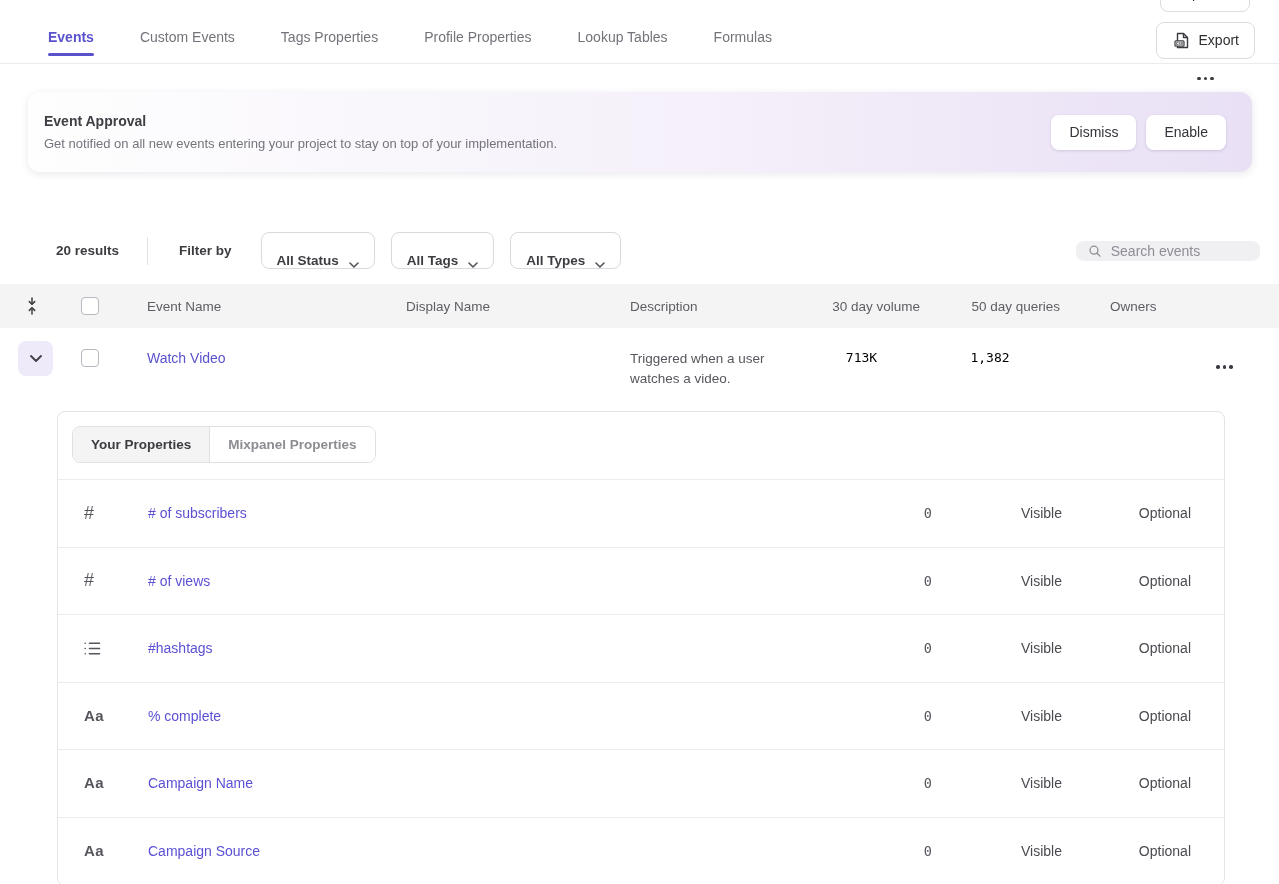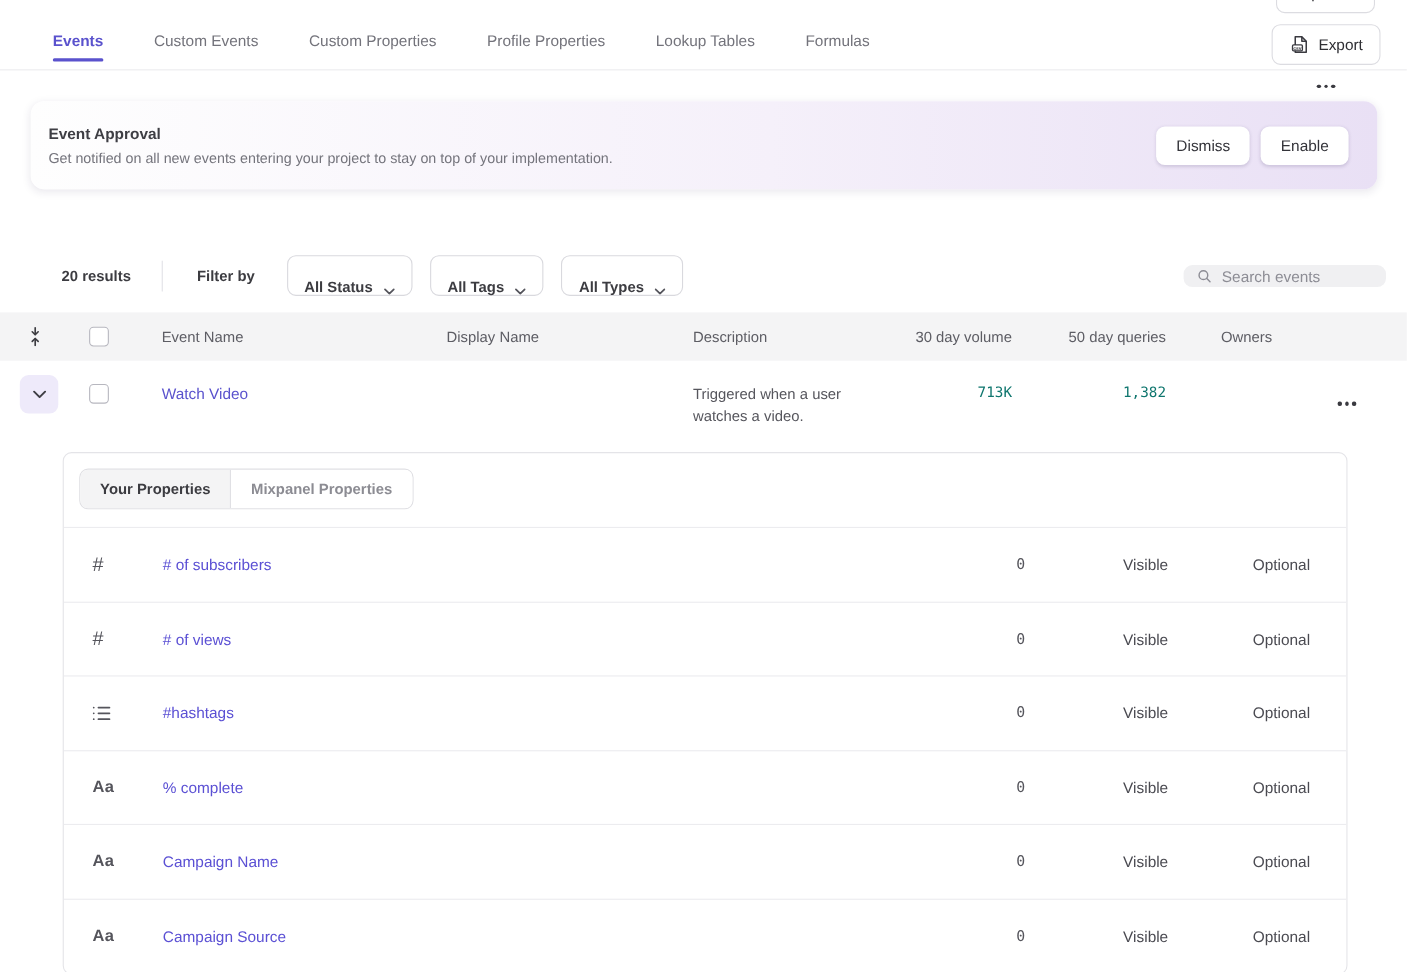--- a/index.html
+++ b/index.html
@@ -59,22 +59,22 @@
   .owners-h { padding-left:50px; }
   .checkbox { width:18px; height:18px; border:1.5px solid #b7b7bf; border-radius:4px;
     background:#fff; margin-left:17px; cursor:pointer; }
   .collapse-cell { display:flex; justify-content:center; }
   .event-row { padding-top:13px; height:83px; align-items:start; background:#fff; }
   .expand-btn { width:35px; height:35px; margin-left:18px; border:none; border-radius:8px;
     background:#eeeafa; display:flex; align-items:center; justify-content:center; cursor:pointer; }
   .event-link { font-size:14px; color:#5a52cd; padding-left:17px; padding-top:9px; cursor:pointer; }
   .desc { font-size:13.5px; color:#56565d; padding-left:17px; padding-top:8px; line-height:19.5px;
     padding-right:26px; }
-  .numval { font-family:"DejaVu Sans Mono", monospace; font-size:13px; color:#0f766e;
-    text-align:right; padding-top:9px; }
+  .numval { font-family:"DejaVu Sans Mono", monospace; font-size:13px; color:#000000;
+    text-align:center; padding-top:9px; }
   .row-dots { display:flex; justify-content:center; padding-top:16px; }
 
   
   .props-card { margin:0 54px 0 57px; border:1px solid #e4e4e8; border-radius:8px;
     background:#fff; overflow:hidden; }
   .props-tabbar { padding:14px 14px 16px 14px; border-bottom:1px solid #ececef; }
   .seg { display:inline-flex; border:1px solid #e0e0e4; border-radius:8px; overflow:hidden; }
   .seg-item { padding:10px 18px; font-size:13.5px; font-weight:bold; background:#fff;
     color:#8c8c93; cursor:pointer; }
   .seg-item.active { background:#f4f4f5; color:#3c3c41; border-right:1px solid #e0e0e4; }
@@ -96,21 +96,21 @@
   <div class="tabs">
     <div class="tab active">
       <span>Events</span>
       <div class="underline"></div>
     </div>
     <div class="tab">
       <span>Custom Events</span>
       <div class="underline"></div>
     </div>
     <div class="tab">
-      <span>Custom Properties</span>
+      <span>Tags Properties</span>
       <div class="underline"></div>
     </div>
     <div class="tab">
       <span>Profile Properties</span>
       <div class="underline"></div>
     </div>
     <div class="tab">
       <span>Lookup Tables</span>
       <div class="underline"></div>
     </div>

